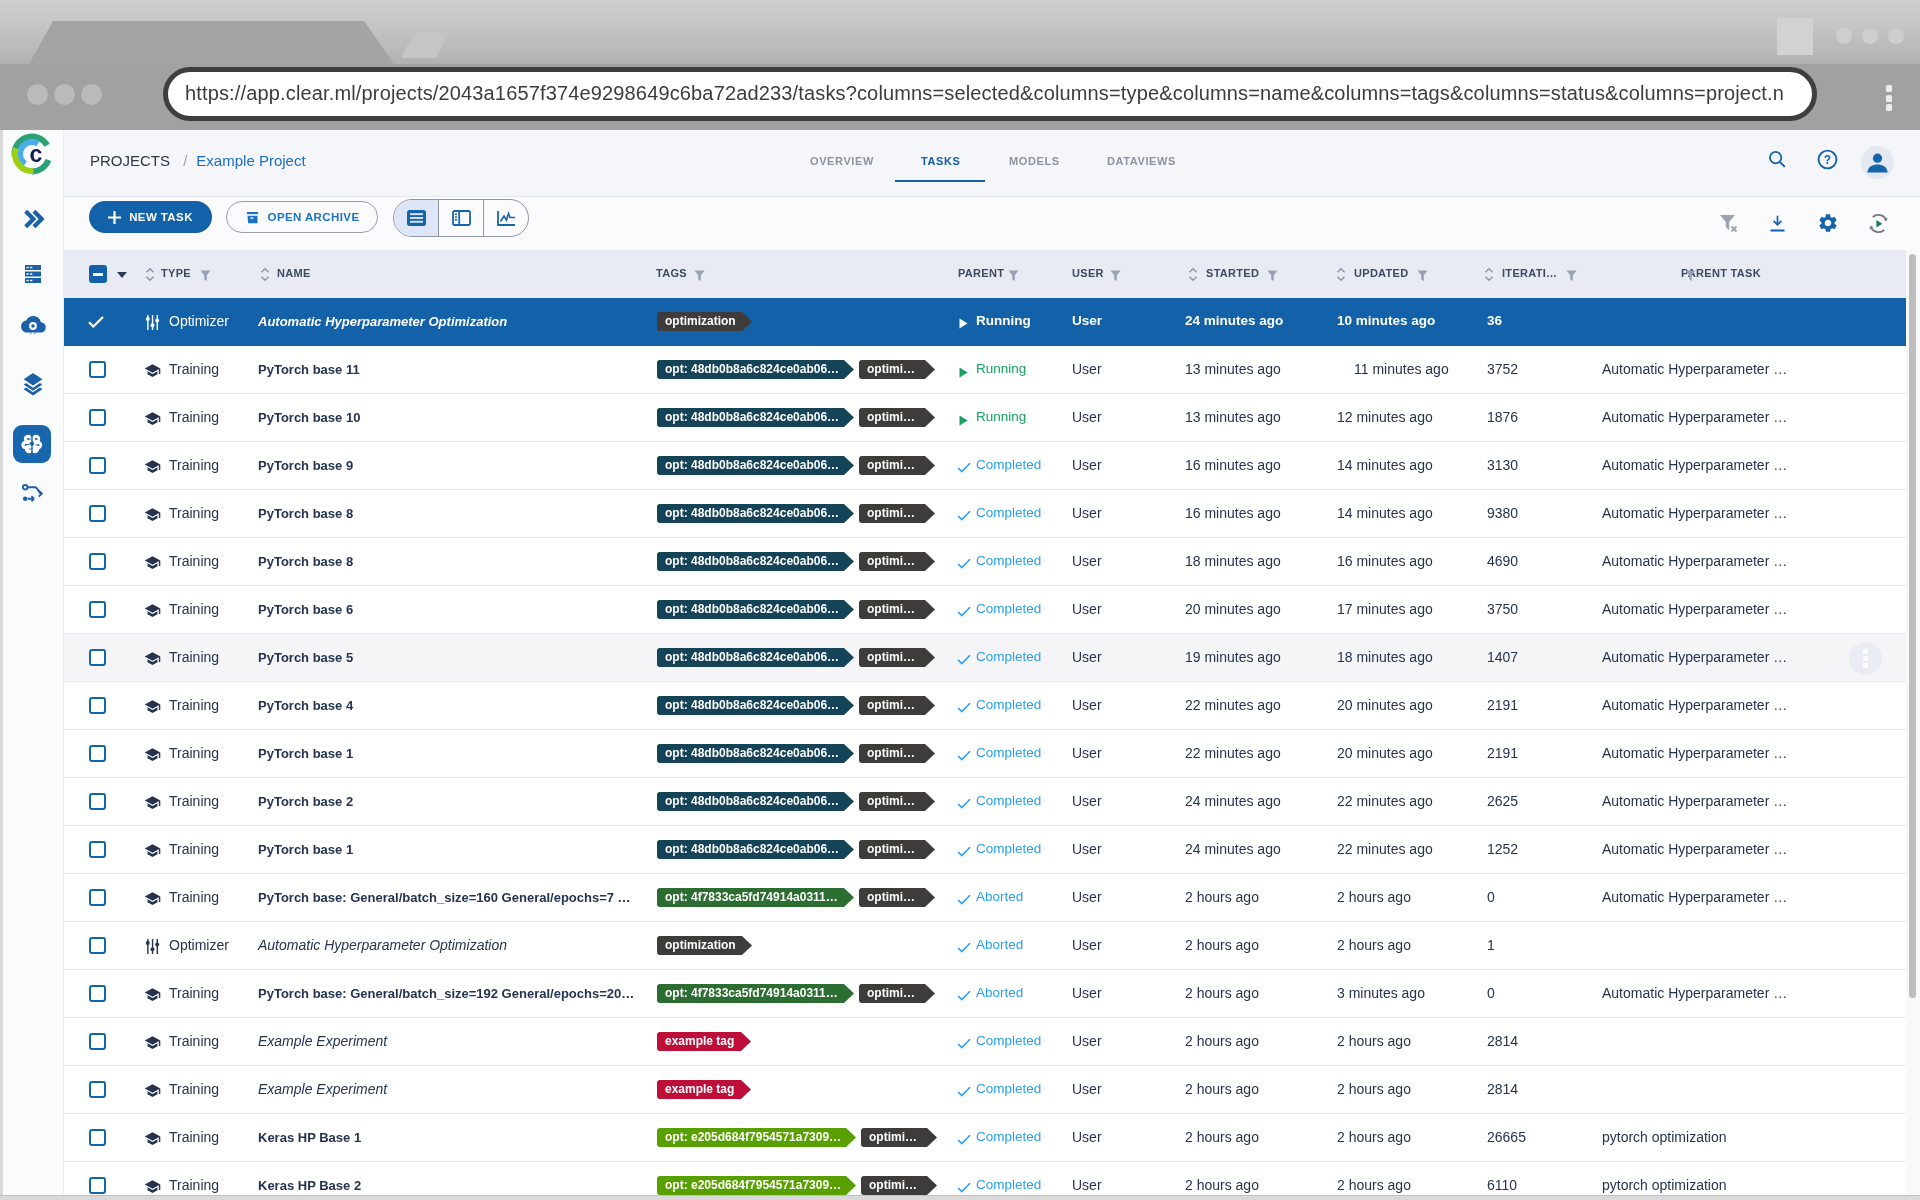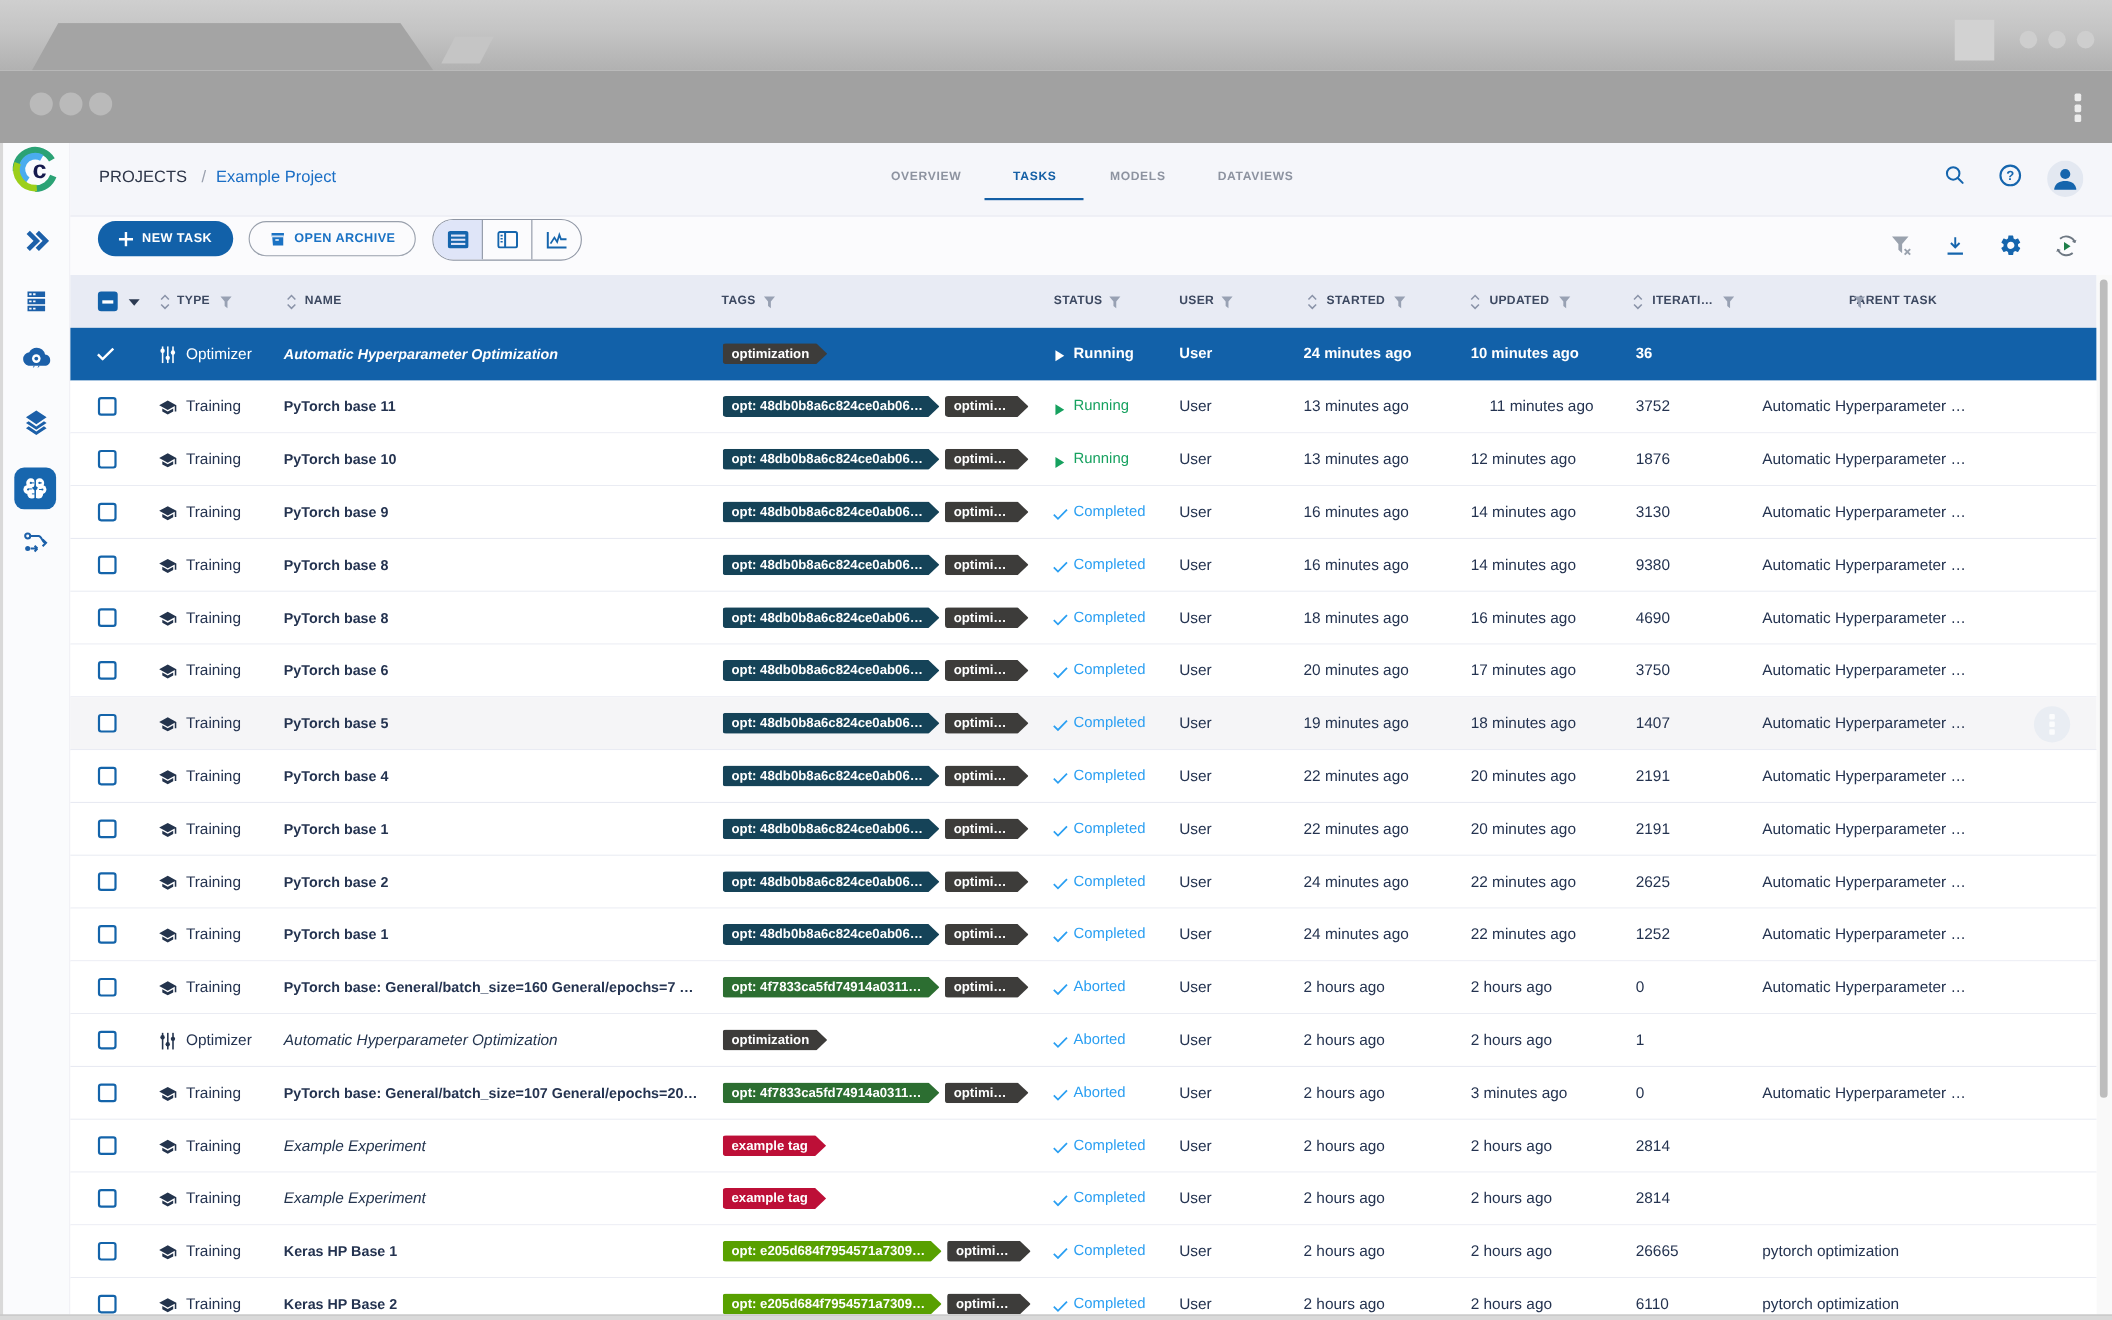--- a/index.html
+++ b/index.html
@@ -83,20 +83,23 @@
   <div class="ch-tab"></div>
   <div class="ch-para"></div>
   <div class="ch-band"></div>
   <div class="ch-sq"></div>
   <div class="ch-c" style="left:1836px"></div>
   <div class="ch-c" style="left:1862px"></div>
   <div class="ch-c" style="left:1888px"></div>
   <div class="ch-dot" style="left:27px"></div>
   <div class="ch-dot" style="left:54px"></div>
   <div class="ch-dot" style="left:81px"></div>
+  <div class="urlbar">
+      <div class="urltxt">https://app.clear.ml/projects/2043a1657f374e9298649c6ba72ad233/tasks?columns=selected&amp;columns=type&amp;columns=name&amp;columns=tags&amp;columns=status&amp;columns=project.n</div>
+    </div>
   <div class="kebab">
       <i></i>
       <i></i>
       <i></i>
     </div>
 </div>
 
 <div class="edge"></div>
 <div class="sidebar">
 <div class="logo">
@@ -245,21 +248,21 @@
         <path d="M0.5 0.5h11L7.4 5.6v6.6L4.6 10V5.6Z"></path>
       </svg></div>
     <div class="habs" style="left:196px;top:17px"><svg width="10" height="15" viewBox="0 0 10 15" fill="none" stroke="#8a93a8" stroke-width="1.4">
         <path d="M1.5 5.2 5 1.7l3.5 3.5M1.5 9.8 5 13.3l3.5-3.5"></path>
       </svg></div>
     <div class="habs hlbl" style="left:213px">NAME</div>
     <div class="habs hlbl" style="left:592px">TAGS</div>
     <div class="habs" style="left:630px;top:18px"><svg width="11" height="12" viewBox="0 0 12 13" fill="#98a1b3">
         <path d="M0.5 0.5h11L7.4 5.6v6.6L4.6 10V5.6Z"></path>
       </svg></div>
-    <div class="habs hlbl" style="left:894px">STATUS</div>
+    <div class="habs hlbl" style="left:894px">PARENT</div>
     <div class="habs" style="left:944px;top:18px"><svg width="11" height="12" viewBox="0 0 12 13" fill="#98a1b3">
         <path d="M0.5 0.5h11L7.4 5.6v6.6L4.6 10V5.6Z"></path>
       </svg></div>
     <div class="habs hlbl" style="left:1008px">USER</div>
     <div class="habs" style="left:1046px;top:18px"><svg width="11" height="12" viewBox="0 0 12 13" fill="#98a1b3">
         <path d="M0.5 0.5h11L7.4 5.6v6.6L4.6 10V5.6Z"></path>
       </svg></div>
     <div class="habs" style="left:1124px;top:17px"><svg width="10" height="15" viewBox="0 0 10 15" fill="none" stroke="#8a93a8" stroke-width="1.4">
         <path d="M1.5 5.2 5 1.7l3.5 3.5M1.5 9.8 5 13.3l3.5-3.5"></path>
       </svg></div>
@@ -559,21 +562,21 @@
     <div class="cell" style="left:1121px">2 hours ago</div>
     <div class="cell" style="left:1273px">2 hours ago</div>
     <div class="cell" style="left:1423px">1</div>
   </div>
 <div class="row" style="top:970px">
     <div class="cb"></div>
     <div class="cell icn" style="left:80px"><svg width="17" height="17" viewBox="0 0 24 24" fill="#24344d">
         <path d="M5 13.18v4L12 21l7-3.82v-4L12 17l-7-3.82zM12 3 1 9l11 6 9-4.91V17h2V9L12 3z"></path>
       </svg></div>
     <div class="cell ctype" style="left:105px">Training</div>
-    <div class="cell nm" style="left:194px">PyTorch base: General/batch_size=107 General/epochs=20…</div>
+    <div class="cell nm" style="left:194px">PyTorch base: General/batch_size=192 General/epochs=20…</div>
     <div class="tag" style="left:593px;width:197px;background:#2c6e31">opt: 4f7833ca5fd74914a0311…</div>
     <div class="tag" style="left:795px;width:76px;background:#3d3c3a">optimi…</div>
     <div class="cell" style="left:893px;top:18px"><svg width="14" height="11" viewBox="0 0 14 11" fill="none" stroke="#2a9ff2" stroke-width="1.6">
         <path d="M1 5.8l3.8 3.8L13 1.2"></path>
       </svg></div>
     <div class="cell stx" style="left:912px;color:#2a9ff2">Aborted</div>
     <div class="cell" style="left:1008px">User</div>
     <div class="cell" style="left:1121px">2 hours ago</div>
     <div class="cell" style="left:1273px">3 minutes ago</div>
     <div class="cell" style="left:1423px">0</div>

